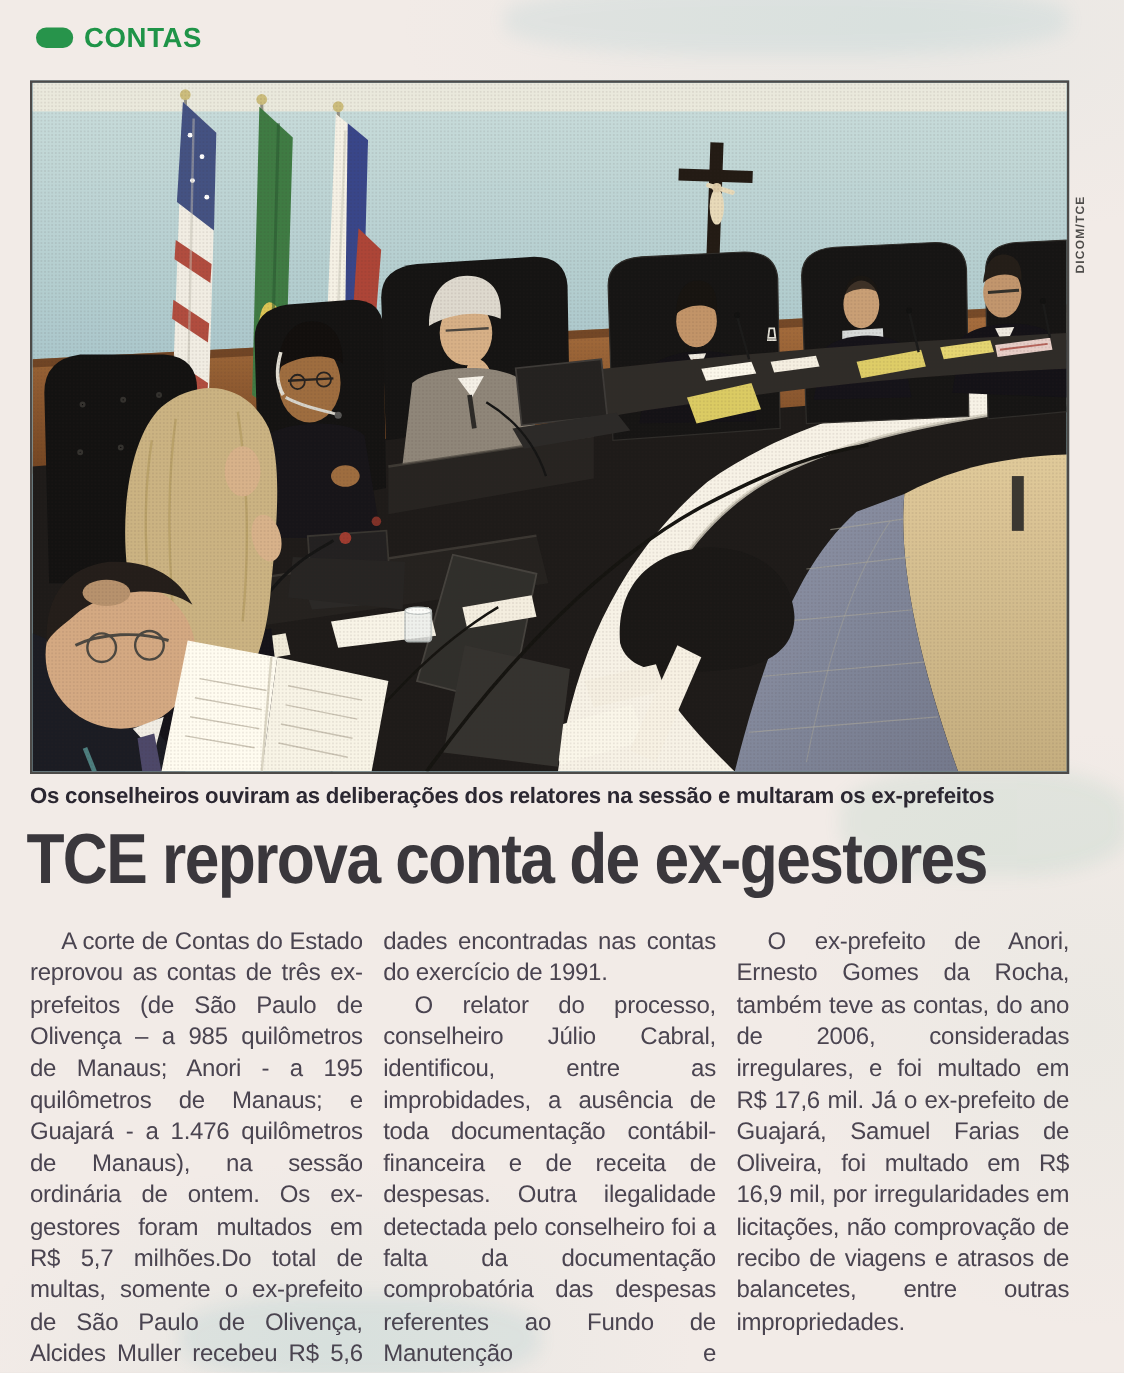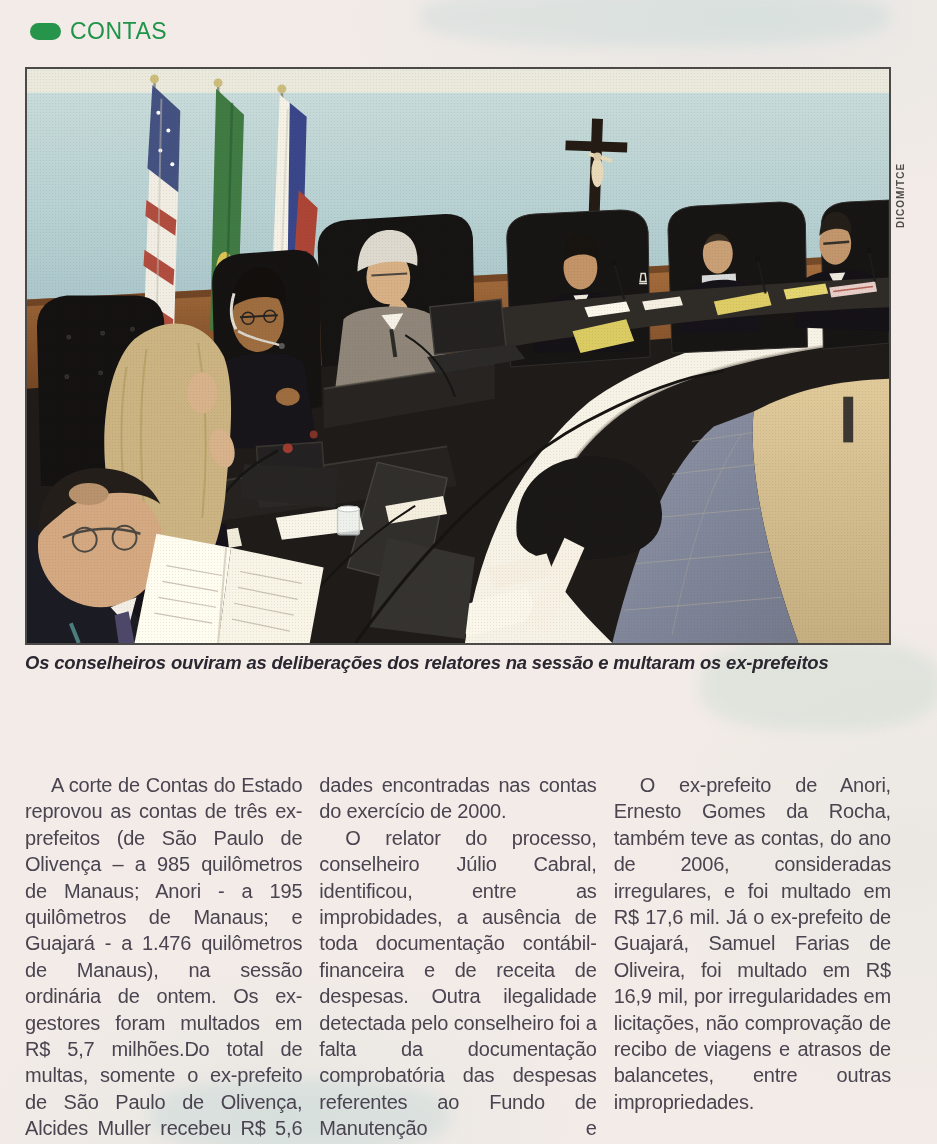--- a/index.html
+++ b/index.html
@@ -12,40 +12,40 @@
       radial-gradient(ellipse 420px 420px at 97% 75%, rgba(150,200,180,0.08), transparent 60%),
       #f2ebe7;
   }
   .ghost{position:absolute; filter:blur(7px); opacity:.10; border-radius:40%; pointer-events:none;}
   .g1{left:420px; top:-12px; width:470px; height:58px; background:#5aa7b4;}
   .g2{left:700px; top:640px; width:240px; height:90px; background:#57a98f;}
   .g3{left:150px; top:1080px; width:300px; height:70px; background:#4fa3ad;}
 
   .section-header{position:absolute; left:30px; top:18px; display:flex; align-items:center;}
   .section-bullet{display:inline-block; width:31px; height:17px; border-radius:9px; background:#27944b; margin-right:9px;}
-  .section-title{font-weight:normal; font-size:23px; letter-spacing:.5px; color:#1f9448;}
+  .section-title{font-weight:bold; font-size:23px; letter-spacing:.5px; color:#1f9448;}
 
   .photo-figure{position:absolute; left:25px; top:67px; width:866px; margin:0;}
   .photo-frame{
     position:relative; width:866px; height:578px; box-sizing:border-box;
     border:2px solid #4c4a48; background:#9cc2cb; overflow:hidden;
   }
   .photo-frame svg{display:block; width:100%; height:100%; filter:saturate(.82) sepia(.06) brightness(1.02);}
   .halftone{
     position:absolute; inset:0; pointer-events:none; opacity:.16;
     background-image:radial-gradient(rgba(60,40,40,.55) .6px, transparent .8px);
     background-size:3px 3px;
   }
   .photo-credit{
     position:absolute; left:870px; top:1px; height:160px;
     writing-mode:vertical-rl; transform:rotate(180deg);
     font-size:10px; font-weight:bold; color:#4f4d4b; letter-spacing:1px; white-space:nowrap;
   }
   .photo-caption{
-    margin-top:7px; font-weight:bold; font-size:18.5px; color:#2b2731; letter-spacing:-.2px;font-style:italic;
+    margin-top:7px; font-weight:bold; font-size:18.5px; color:#2b2731; letter-spacing:-.2px;
   }
 
   .headline{position:absolute; left:22px; top:682px; margin:0; width:915px; white-space:nowrap;}
   .headline span{
     display:inline-block; transform:scaleX(.88); transform-origin:left center;
     font-weight:bold; font-size:59px; letter-spacing:-1.5px; color:#3a373c;
   }
 
   .article-columns{
     position:absolute; left:25px; top:772px; width:866px; height:372px;
@@ -331,27 +331,30 @@
           </g>
           <line x1="200" y1="482" x2="192" y2="578" stroke="#d4cfbd" stroke-width="2"></line>
         </g>
       </svg>
       <div class="halftone"></div>
     </div>
     <div class="photo-credit">DICOM/TCE</div>
     <figcaption class="photo-caption">Os conselheiros ouviram as deliberações dos relatores na sessão e multaram os ex-prefeitos</figcaption>
   </figure>
 
+  <h1 class="headline">
+    <span>TCE reprova conta de ex-gestores</span>
+  </h1>
 
   <div class="article-columns">
     <div class="col">
       <p class="indent">A corte de Contas do Estado reprovou as contas de três ex-prefeitos (de São Paulo de Olivença – a 985 quilômetros de Manaus; Anori - a 195 quilômetros de Manaus; e Guajará - a 1.476 quilômetros de Manaus), na sessão ordinária de ontem. Os ex-gestores foram multados em R$ 5,7 milhões.Do total de multas, somente o ex-prefeito de São Paulo de Olivença, Alcides Muller recebeu R$ 5,6 milhões por diversas irregulari-</p>
     </div>
     <div class="col">
-      <p>dades encontradas nas contas do exercício de 2000.</p>
+      <p>dades encontradas nas contas do exercício de 1991.</p>
       <p class="indent">O relator do processo, conselheiro Júlio Cabral, identificou, entre as improbidades, a ausência de toda documentação contábil-financeira e de receita de despesas. Outra ilegalidade detectada pelo conselheiro foi a falta da documentação comprobatória das despesas referentes ao Fundo de Manutenção e Desenvolvimento do Ensino</p>
     </div>
     <div class="col">
       <p class="indent">O ex-prefeito de Anori, Ernesto Gomes da Rocha, também teve as contas, do ano de 2006, consideradas irregulares, e foi multado em R$ 17,6 mil. Já o ex-prefeito de Guajará, Samuel Farias de Oliveira, foi multado em R$ 16,9 mil, por irregularidades em licitações, não comprovação de recibo de viagens e atrasos de balancetes, entre outras impropriedades.</p>
     </div>
   </div>
 
 </div>
 
 </body></html>

